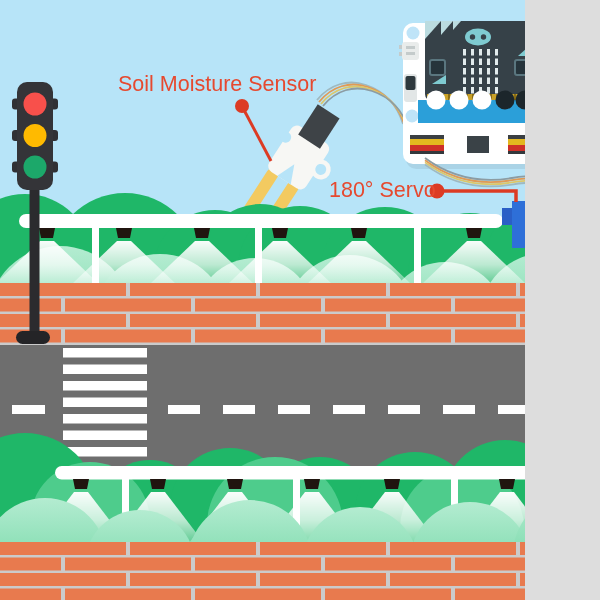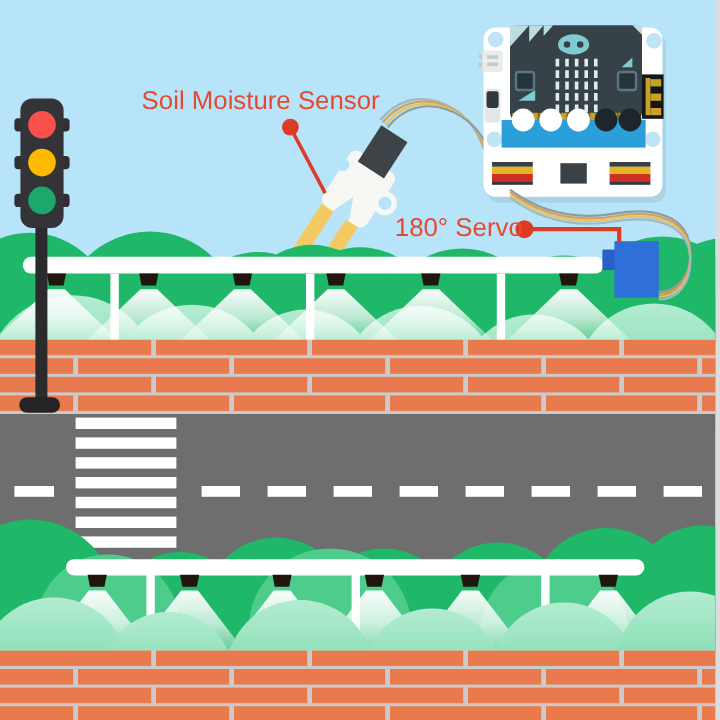--- a/index.html
+++ b/index.html
@@ -1,16 +1,16 @@
 <!DOCTYPE html>
 <html style="--sky: #B7E4F8; --bush_dark: #1FB768; --bush_mid: #4ECC8C; --bush_light_top: #B4ECD1; --bush_light_bottom: #52CD90; --brick: #E87A4E; --mortar: #CBCBCB; --road: #6E6E6E; --marking_white: #FFFFFF; --pipe_white: #FFFFFF; --sprinkler_head: #20150F; --traffic_housing: #343438; --traffic_red: #F8504B; --traffic_yellow: #FFBA00; --traffic_green: #1CA86A; --label_red: #E6492F; --leader_red: #DC3B24; --servo_blue: #2E6FD8; --servo_blue_dark: #2A5FC6; --microbit_body: #364148; --microbit_teal: #7FCBD1; --microbit_teal_pale: #BBDCE0; --hole_blue: #BFE4F8; --slot_blue: #2B9FD9; --gold: #C9A127; --connector_yellow: #E3B71F; --connector_red: #CE2F28; --prong_yellow: #F3CA60; --chip_gray: #3E4347; --wire_gray: #8C9CA3; --wire_orange: #E09A55; --wire_yellow: #DCC76A; --wire_slate: #9FB9C0;"><head>
 <meta charset="utf-8">
 <style>
   html,body{margin:0;padding:0;background:#ddd;}
-  #stage{position:relative;width:596px;height:600px;overflow:hidden;font-family:"Liberation Sans",sans-serif;}
+  #stage{position:relative;width:525px;height:600px;overflow:hidden;font-family:"Liberation Sans",sans-serif;}
   #stage svg{position:absolute;left:0;top:0;}
   .c-sky{fill:var(--sky)}
   .c-bushD{fill:var(--bush_dark)}
   .c-bushM{fill:var(--bush_mid)}
   .c-road{fill:var(--road)}
   .c-white{fill:var(--marking_white)}
   .c-pipe{fill:var(--pipe_white)}
   .c-head{fill:var(--sprinkler_head)}
   .c-prong{fill:var(--prong_yellow)}
   .c-chip{fill:var(--chip_gray)}

